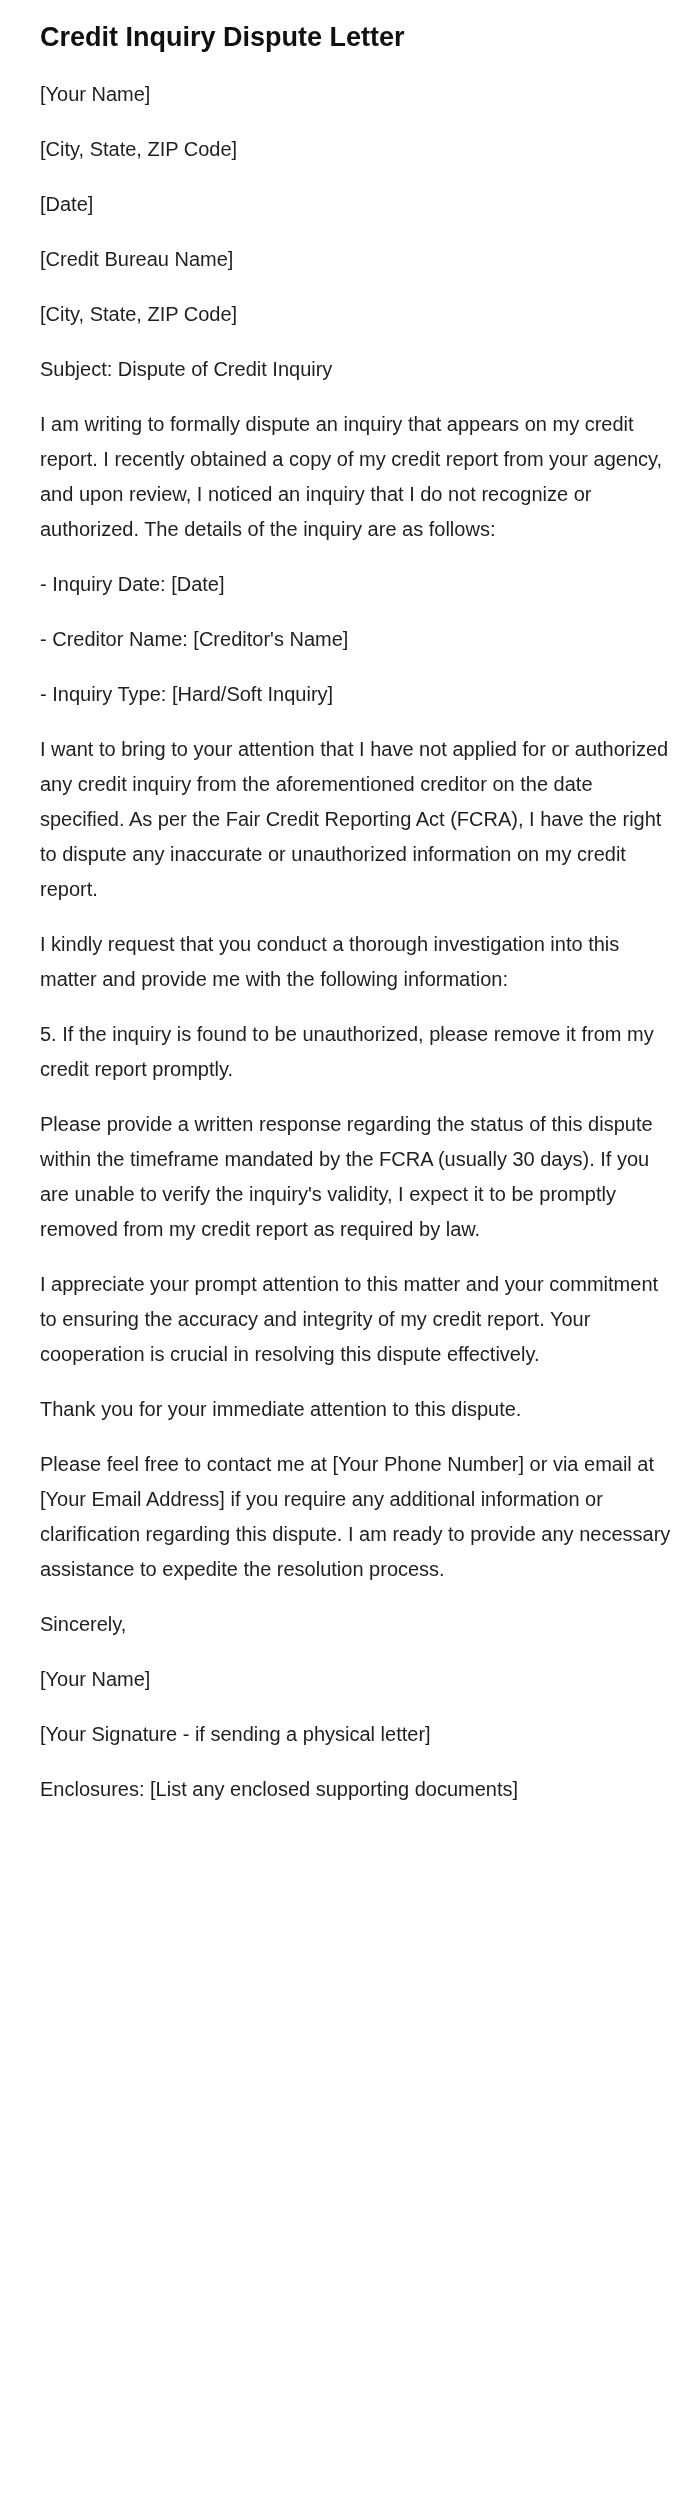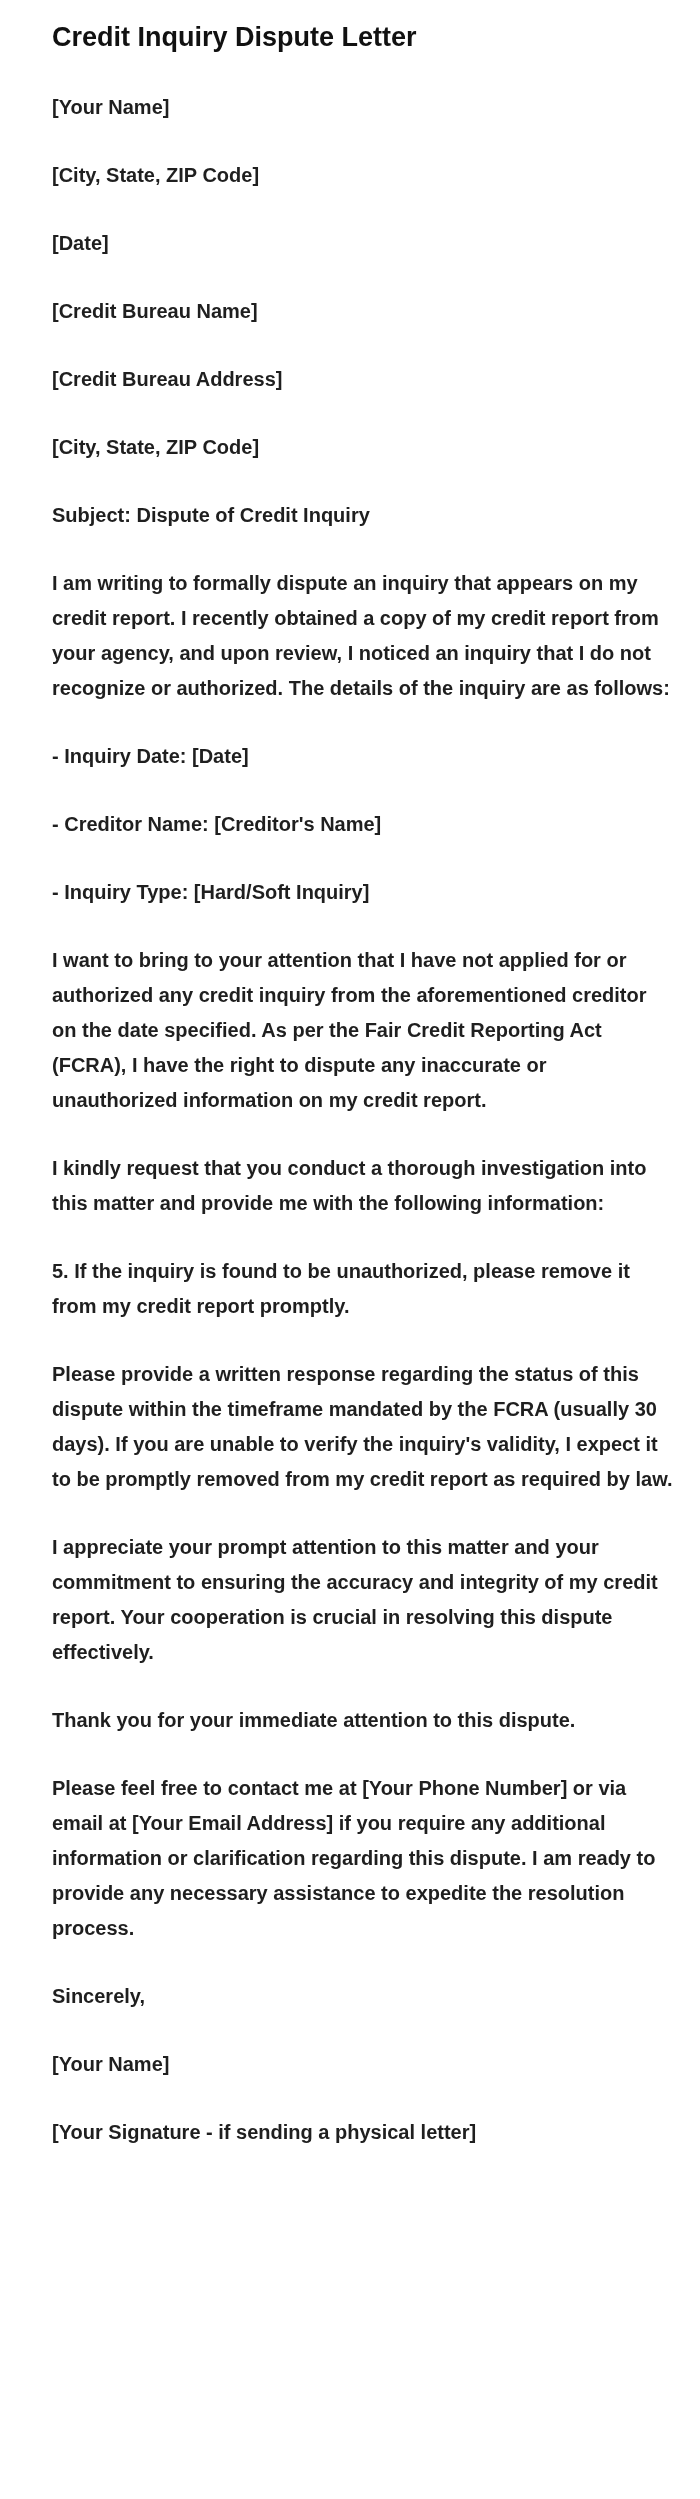--- a/index.html
+++ b/index.html
@@ -5,63 +5,63 @@
   html, body {
     margin: 0;
     padding: 0;
     background: #ffffff;
     width: 700px;
   }
   .page {
     box-sizing: border-box;
     width: 700px;
     min-height: 2499px;
-    padding: 17px 25px 40px 52px;
+    padding: 17px 25px 40px 40px;
     background: #ffffff;
     font-family: "Liberation Sans", "DejaVu Sans", sans-serif;
     color: #1f1f1f;
     overflow: hidden;
   }
   .doc-title {
     font-size: 27px;
     line-height: 40px;
     font-weight: 700;
     color: #111111;
     margin: 0;
     max-width: 635px;
   }
   .para {
     font-size: 20px;
     line-height: 35px;
-    font-weight: 700;
-    margin: 33px 0 0 0;
+    font-weight: 400;
+    margin: 20px 0 0 0;
     max-width: 635px;
     color: #1f1f1f;
   }
 </style>
 </head>
 <body>
 
 <div class="page">
   <h1 class="doc-title">Credit Inquiry Dispute Letter</h1>
 
   <p class="para">[Your Name]</p>
   <p class="para">[City, State, ZIP Code]</p>
   <p class="para">[Date]</p>
   <p class="para">[Credit Bureau Name]</p>
-  <p class="para">[Credit Bureau Address]</p>
   <p class="para">[City, State, ZIP Code]</p>
   <p class="para">Subject: Dispute of Credit Inquiry</p>
   <p class="para">I am writing to formally dispute an inquiry that appears on my credit report. I recently obtained a copy of my credit report from your agency, and upon review, I noticed an inquiry that I do not recognize or authorized. The details of the inquiry are as follows:</p>
   <p class="para">- Inquiry Date: [Date]</p>
   <p class="para">- Creditor Name: [Creditor's Name]</p>
   <p class="para">- Inquiry Type: [Hard/Soft Inquiry]</p>
   <p class="para">I want to bring to your attention that I have not applied for or authorized any credit inquiry from the aforementioned creditor on the date specified. As per the Fair Credit Reporting Act (FCRA), I have the right to dispute any inaccurate or unauthorized information on my credit report.</p>
   <p class="para">I kindly request that you conduct a thorough investigation into this matter and provide me with the following information:</p>
   <p class="para">5. If the inquiry is found to be unauthorized, please remove it from my credit report promptly.</p>
   <p class="para">Please provide a written response regarding the status of this dispute within the timeframe mandated by the FCRA (usually 30 days). If you are unable to verify the inquiry's validity, I expect it to be promptly removed from my credit report as required by law.</p>
   <p class="para">I appreciate your prompt attention to this matter and your commitment to ensuring the accuracy and integrity of my credit report. Your cooperation is crucial in resolving this dispute effectively.</p>
   <p class="para">Thank you for your immediate attention to this dispute.</p>
   <p class="para">Please feel free to contact me at [Your Phone Number] or via email at [Your Email Address] if you require any additional information or clarification regarding this dispute. I am ready to provide any necessary assistance to expedite the resolution process.</p>
   <p class="para">Sincerely,</p>
   <p class="para">[Your Name]</p>
   <p class="para">[Your Signature - if sending a physical letter]</p>
+  <p class="para">Enclosures: [List any enclosed supporting documents]</p>
 </div>
 
 </body></html>

